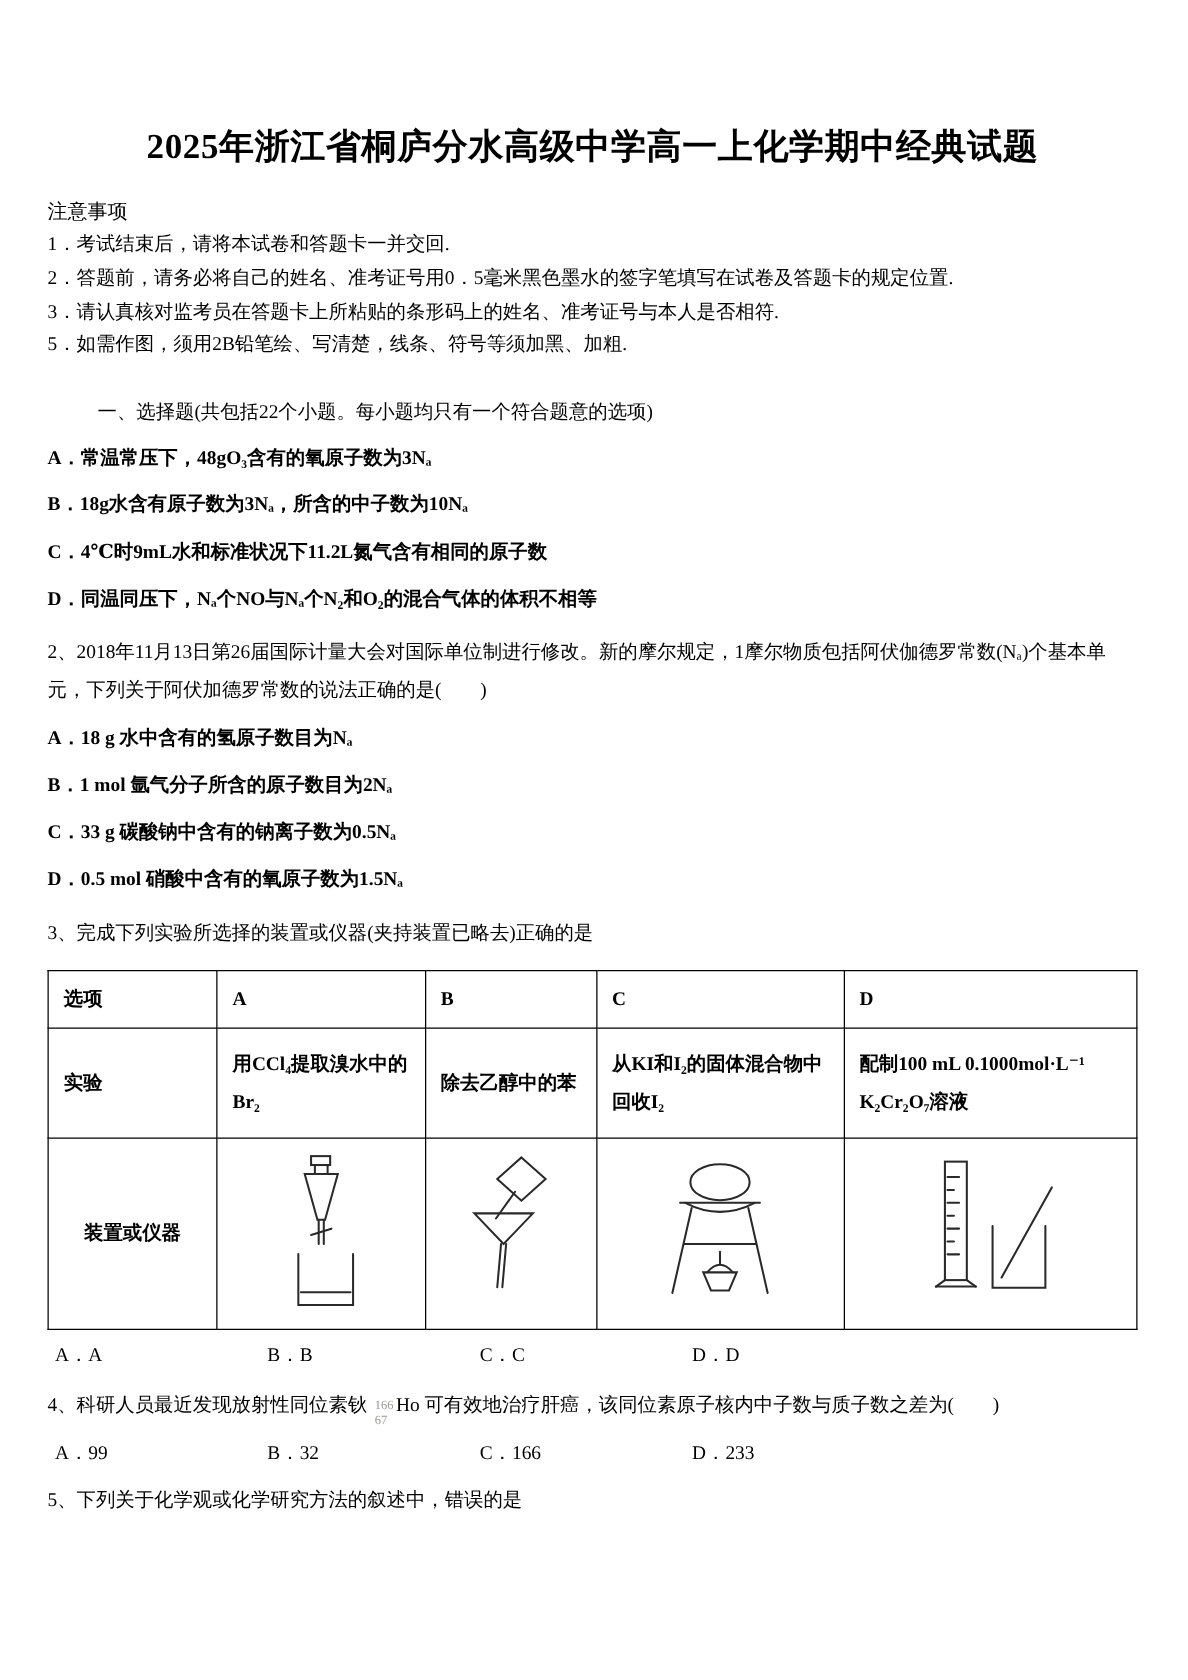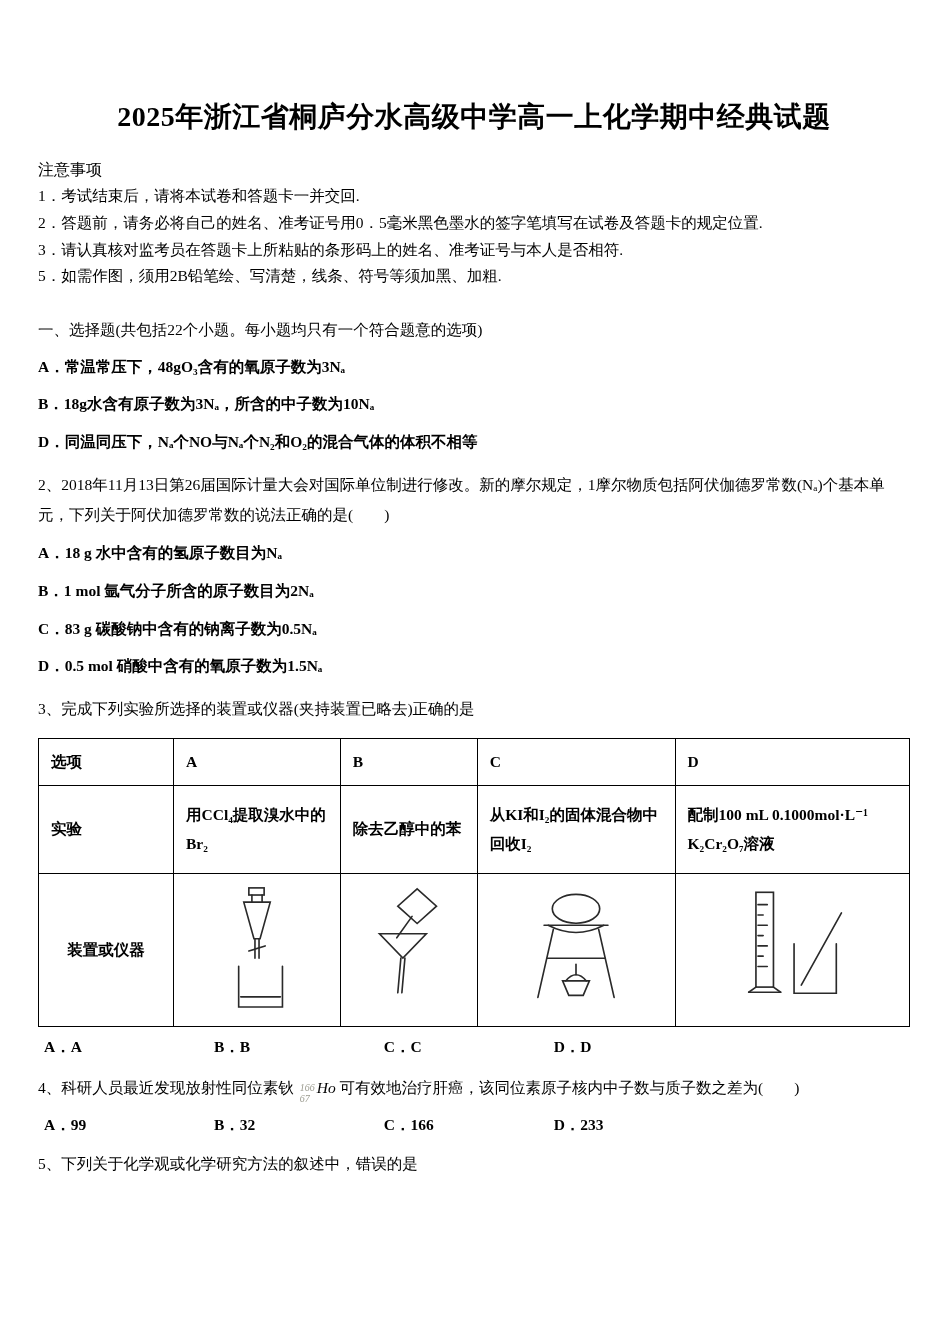--- a/index.html
+++ b/index.html
@@ -13,45 +13,45 @@
   .page { padding: 98px 40px 30px 38px; }
 
   .doc-title {
     text-align: center; font-size: 28px; font-weight: bold;
     margin-bottom: 20px; letter-spacing: 0.5px;
   }
 
   .notice-heading { font-size: 16px; line-height: 1.7; }
   .notice-item { line-height: 1.72; }
 
-  .section-heading { margin-top: 26px; line-height: 1.8; }
+  .section-heading { margin-top: 26px; line-height: 1.8; margin-left: 40px; }
 
   .stem { margin-top: 13px; line-height: 1.95; }
   .option { font-weight: bold; margin: 9px 0; line-height: 1.85; }
 
   .q3-table {
     border-collapse: collapse; width: 100%;
     margin: 14px 0 10px 0; font-weight: bold;
   }
   .q3-table td {
     border: 1.5px solid #000; padding: 8px 12px;
     vertical-align: middle; text-align: left; line-height: 1.9;
   }
   .q3-table .col-label { width: 135px; margin-top: 32px; }
   .q3-table .hdr-row td { height: 42px; }
   .q3-table .exp-row td { height: 88px; vertical-align: middle; }
   .q3-table .app-row td { height: 152px; text-align: center; }
   .q3-table .app-row td.col-label { text-align: center; }
   .apparatus svg { display: block; margin: 0 auto; }
 
-  .inline-answers { font-weight: bold; margin: 10px 0 6px 6px; }
+  .inline-answers { font-weight: normal; margin: 10px 0 6px 6px; }
   .inline-answers span { display: inline-block; width: 166px; }
   .inline-answers span:last-child { width: auto; }
 
-  .isotope { white-space: nowrap; font-style: italic; }
+  .isotope { white-space: nowrap; }
   .iso-nums {
     display: inline-flex; flex-direction: column;
     font-size: 10px; line-height: 1.15; color: #9a9a8e;
     vertical-align: 2px; margin: 0 2px 0 6px; text-align: left;
     font-weight: normal;
   }
   .q4-stem { line-height: 2.2; }
 
   svg { stroke: #2a2a2a; stroke-width: 1.6; fill: none; stroke-linecap: round; }
 </style>
@@ -68,28 +68,29 @@
     <div class="notice-item">2．答题前，请务必将自己的姓名、准考证号用0．5毫米黑色墨水的签字笔填写在试卷及答题卡的规定位置.</div>
     <div class="notice-item">3．请认真核对监考员在答题卡上所粘贴的条形码上的姓名、准考证号与本人是否相符.</div>
     <div class="notice-item">5．如需作图，须用2B铅笔绘、写清楚，线条、符号等须加黑、加粗.</div>
   </div>
 
   <div class="section-heading">一、选择题(共包括22个小题。每小题均只有一个符合题意的选项)</div>
 
   <div class="question">
     <div class="option">A．常温常压下，48gO₃含有的氧原子数为3Nₐ</div>
     <div class="option">B．18g水含有原子数为3Nₐ，所含的中子数为10Nₐ</div>
+    <div class="option">C．4℃时9mL水和标准状况下11.2L氮气含有相同的原子数</div>
     <div class="option">D．同温同压下，Nₐ个NO与Nₐ个N₂和O₂的混合气体的体积不相等</div>
   </div>
 
   <div class="question">
     <div class="stem">2、2018年11月13日第26届国际计量大会对国际单位制进行修改。新的摩尔规定，1摩尔物质包括阿伏伽德罗常数(Nₐ)个基本单元，下列关于阿伏加德罗常数的说法正确的是(　　)</div>
     <div class="option">A．18 g 水中含有的氢原子数目为Nₐ</div>
     <div class="option">B．1 mol 氩气分子所含的原子数目为2Nₐ</div>
-    <div class="option">C．83 g 碳酸钠中含有的钠离子数为0.5Nₐ</div>
+    <div class="option">C．33 g 碳酸钠中含有的钠离子数为0.5Nₐ</div>
     <div class="option">D．0.5 mol 硝酸中含有的氧原子数为1.5Nₐ</div>
   </div>
 
   <div class="question">
     <div class="stem">3、完成下列实验所选择的装置或仪器(夹持装置已略去)正确的是</div>
 
     <table class="q3-table">
       <tbody>
           <tr class="hdr-row">
         <td class="col-label">选项</td>

